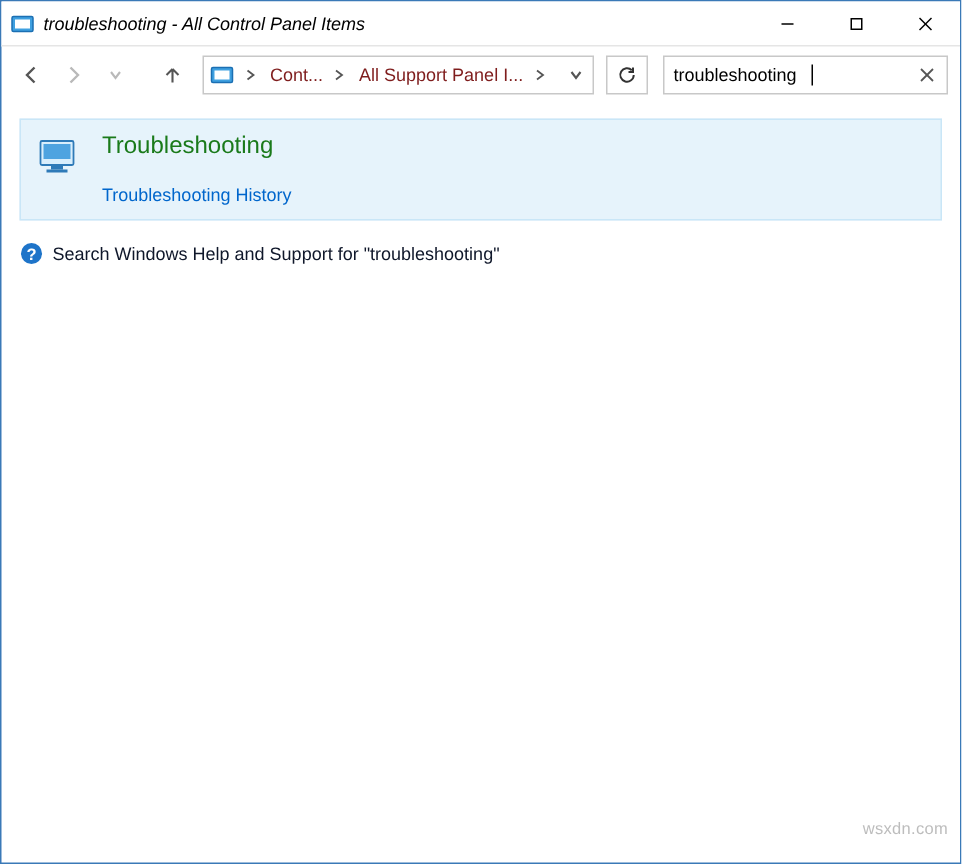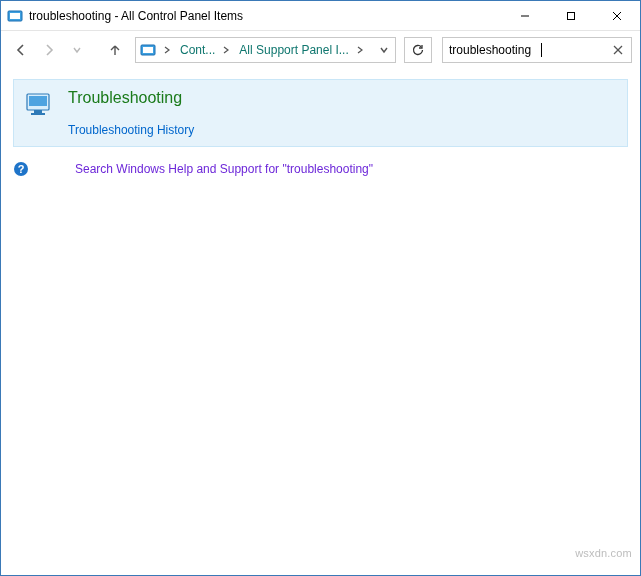--- a/index.html
+++ b/index.html
@@ -29,20 +29,21 @@
     width: 16px; height: 16px;
     margin-right: 6px;
     display: inline-flex; align-items: center; justify-content: center;
   }
   .titlebar .title-text {
     font-size: 12px;
     color: #000;
     flex: 1 1 auto;
     white-space: nowrap;
     overflow: hidden;
+    font-style: italic;
   }
   .win-controls { display: flex; height: 100%; }
   .win-btn {
     width: 46px; height: 100%;
     display: inline-flex; align-items: center; justify-content: center;
     font-size: 10px; color: #000;
   }
 
   
   .navbar {
@@ -60,21 +61,21 @@
   .nav-btn.disabled { color: #b9b9b9; }
   .nav-sep { width: 6px; }
 
   .addressbar {
     flex: 1 1 auto;
     height: 26px;
     border: 1px solid #c8c8c8;
     display: flex;
     align-items: center;
     font-size: 12px;
-    color: #0f766e;
+    color: #7f1d1d;
     overflow: hidden;
     margin: 0 4px;
     text-align: right;
   }
   .addressbar .crumb-icon {
     width: 24px; height: 100%;
     display: inline-flex; align-items: center; justify-content: center;
     border-right: 0;
   }
   .addressbar .crumb {
@@ -170,21 +171,21 @@
     margin-top: 14px;
     display: flex;
     align-items: center;
     gap: 6px;
     font-size: 12px;
   }
   .help-row .help-icon {
     width: 16px; height: 16px;
     display: inline-flex; align-items: center; justify-content: center;
   }
-  .help-row a { color: #6d28d9; text-decoration: none; margin-left: 40px; }
+  .help-row a { color: #0f172a; text-decoration: none; }
 
   .watermark {
     position: absolute;
     bottom: 16px; right: 8px;
     font-size: 11px;
     color: #bdbdbd;
     letter-spacing: 0.2px;
   }
 </style>
 </head>

